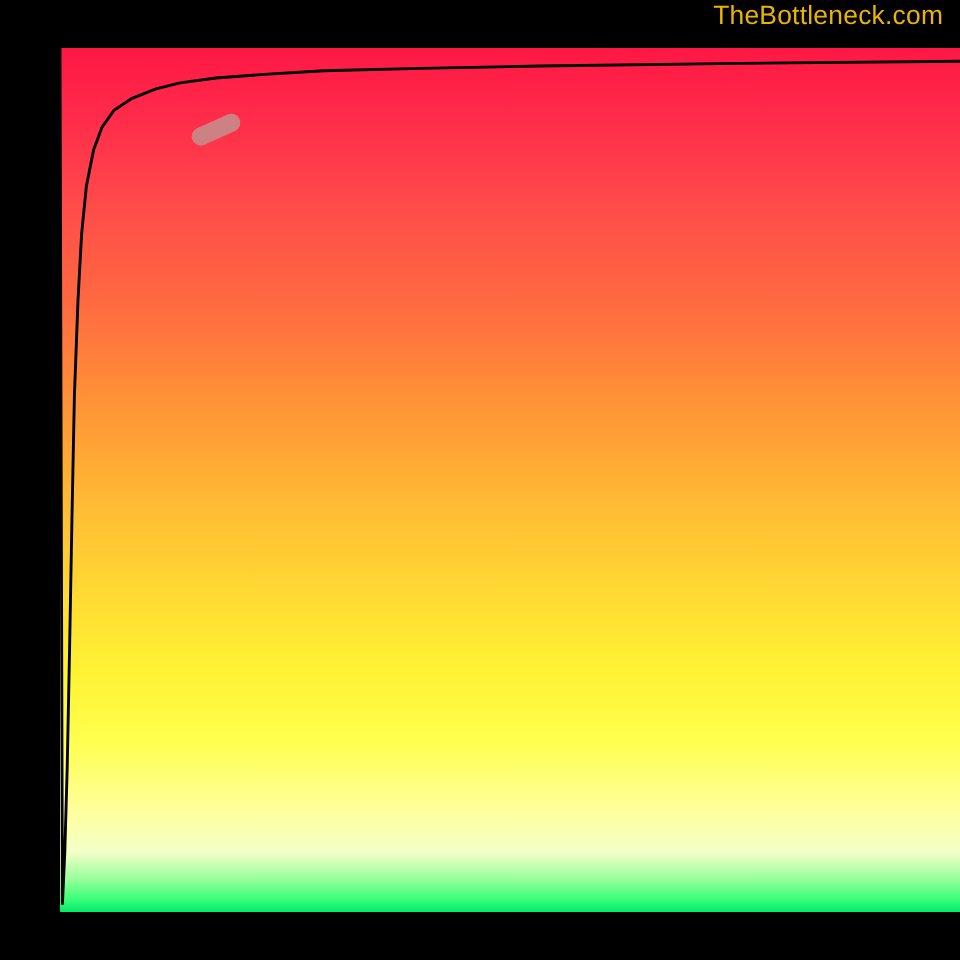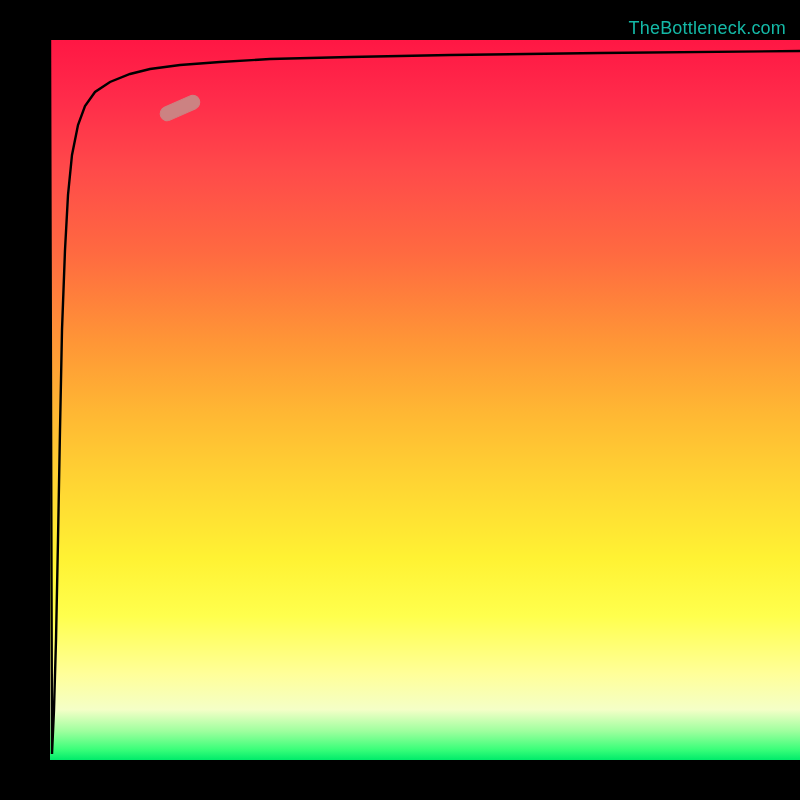--- a/index.html
+++ b/index.html
@@ -6,24 +6,24 @@
   body {
     width: 800px;
     height: 800px;
     background: #000;
     font-family: Arial, Helvetica, sans-serif;
     position: relative;
     overflow: hidden;
   }
   .watermark {
     position: absolute;
-    top: 18px;
+    top: 0;
     right: 14px;
-    color: #14b8a6;
-    font-size: 18px;
+    color: #eab308;
+    font-size: 22px;
     font-weight: 400;
     letter-spacing: 0.2px;
     z-index: 20;
   }
   .plot-area {
     position: absolute;
     left: 50px;
     top: 40px;
     width: 750px;
     height: 720px;

